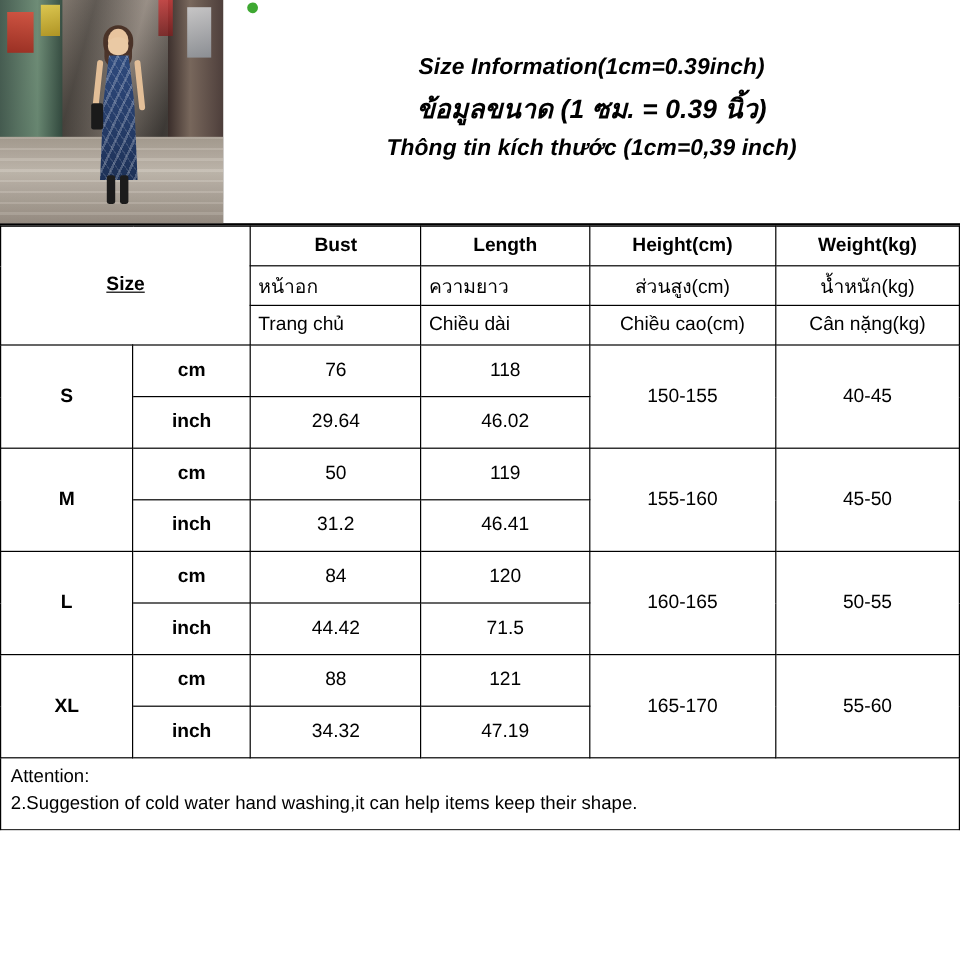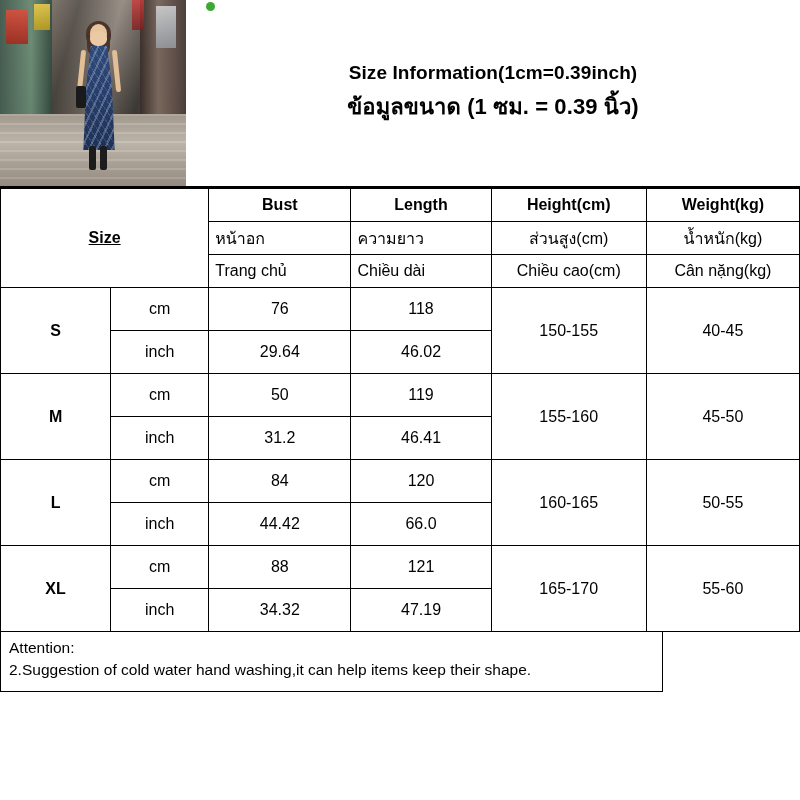--- a/index.html
+++ b/index.html
@@ -193,20 +193,21 @@
     gap: 11px;
     padding: 0 10px 4px 10px;
     box-sizing: border-box;
   }
   .title-line {
     font-weight: bold;
     font-size: 19px;
     letter-spacing: .1px;
     text-align: center;
     line-height: 1.1;
+    font-style: italic;
   }
   .title-line.thai { font-size: 22px; }
 
   
   table.size-table {
     border-collapse: collapse;
     width: 800px;
     table-layout: fixed;
   }
   table.size-table td, table.size-table th {
@@ -225,30 +226,30 @@
   .col-weight { width: 153px; }
 
   .hdr-row td { height: 32px; font-weight: bold; font-size: 16px; margin-top: 36px; }
   .hdr-row td.sub { font-weight: normal; }
   .size-head {
     font-size: 26px;
     font-weight: bold;
     text-decoration: underline;
   }
   .data-row td { height: 42px; }
-  .unit-cell { font-weight: normal; font-size: 15px; }
+  .unit-cell { font-weight: bold; font-size: 15px; }
   .size-cell { font-weight: bold; font-size: 19px; }
   .val-cell { font-size: 16px; }
 
   
   .attention {
     border: 1px solid #000;
     border-top: 0;
     box-sizing: border-box;
-    width: 663px;
+    width: 800px;
     padding: 6px 8px 8px 8px;
   }
   .attention p {
     margin: 0 0 2px 0;
     font-size: 15.5px;
     line-height: 1.32;
   }
   .spacer-bottom {
     height: 44px;
     background: #fff;
@@ -291,20 +292,21 @@
         <div class="model-dress"></div>
         <div class="model-bag"></div>
         <div class="model-leg-l"></div>
         <div class="model-leg-r"></div>
       </div>
     </div>
 
     <div class="title-block">
       <div class="title-line">Size Information(1cm=0.39inch)</div>
       <div class="title-line thai">ข้อมูลขนาด (1 ซม. = 0.39 นิ้ว)</div>
+      <div class="title-line">Thông tin kích thước (1cm=0,39 inch)</div>
     </div>
 
   </div>
 
   <table class="size-table">
     <colgroup>
       <col class="col-size">
       <col class="col-unit">
       <col class="col-bust">
       <col class="col-length">
@@ -364,21 +366,21 @@
         <td class="size-cell" rowspan="2">L</td>
         <td class="unit-cell">cm</td>
         <td class="val-cell">84</td>
         <td class="val-cell">120</td>
         <td class="val-cell" rowspan="2">160-165</td>
         <td class="val-cell" rowspan="2">50-55</td>
       </tr>
       <tr class="data-row">
         <td class="unit-cell">inch</td>
         <td class="val-cell">44.42</td>
-        <td class="val-cell">66.0</td>
+        <td class="val-cell">71.5</td>
       </tr>
 
       <tr class="data-row">
         <td class="size-cell" rowspan="2">XL</td>
         <td class="unit-cell">cm</td>
         <td class="val-cell">88</td>
         <td class="val-cell">121</td>
         <td class="val-cell" rowspan="2">165-170</td>
         <td class="val-cell" rowspan="2">55-60</td>
       </tr>

